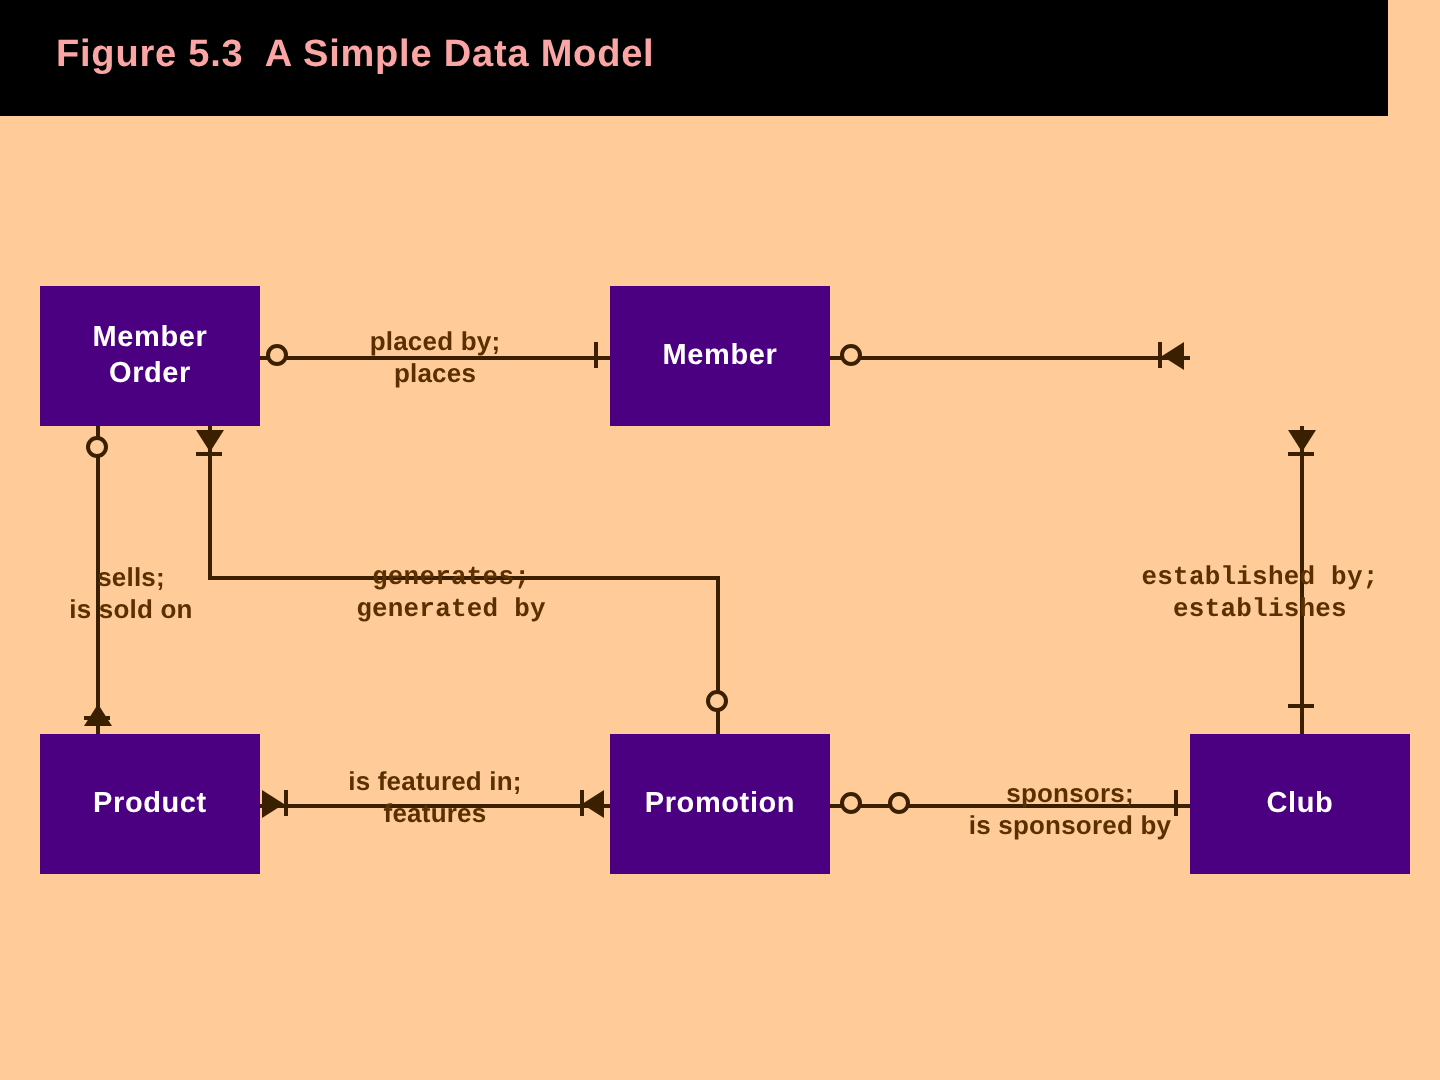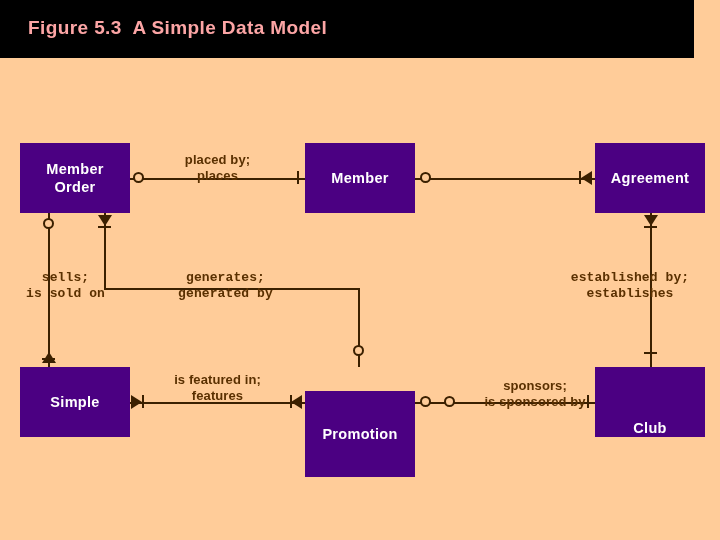--- a/index.html
+++ b/index.html
@@ -56,20 +56,21 @@
   
   .rel-label {
     position: absolute;
     color: #5a3000;
     font-size: 13px;
     font-weight: bold;
     text-align: center;
     line-height: 1.2;
     white-space: pre-line;
     letter-spacing: 0.1px;
+    margin-top: 11px;
   }
   
   .line-h {
     position: absolute;
     height: 0;
     border-top: 2px solid #3b2000;
   }
   .line-v {
     position: absolute;
     width: 0;
@@ -134,52 +135,49 @@
 
   <div class="entity" style="left:20px; top:143px; width:110px; height:70px;">
     <span style="white-space:pre-line;">Member
 Order</span>
   </div>
 
   <div class="entity" style="left:305px; top:143px; width:110px; height:70px;">
     <span>Member</span>
   </div>
 
-  <div class="entity" style="left:595px; top:143px; width:110px; height:70px;">
-    <span>Agreement</span>
-  </div>
 
   <div class="entity" style="left:20px; top:367px; width:110px; height:70px;">
-    <span>Simple</span>
-  </div>
-
-  <div class="entity" style="left:305px; top:367px; width:110px; height:86px;margin-top:24px;">
+    <span>Product</span>
+  </div>
+
+  <div class="entity" style="left:305px; top:367px; width:110px; height:70px;">
     <span>Promotion</span>
   </div>
 
-  <div class="entity" style="left:595px; top:367px; width:110px; height:70px;align-items:flex-end;">
+  <div class="entity" style="left:595px; top:367px; width:110px; height:70px;">
     <span>Club</span>
   </div>
 
   <div class="line-h" style="left:130px; top:178px; width:175px;"></div>
   <div class="circle" style="left:133px; top:172px;"></div>
   <div class="tick-v" style="left:297px; top:171px;"></div>
   <div class="rel-label" style="left:155px; top:152px; width:125px;">placed by;
 places</div>
 
   <div class="line-h" style="left:415px; top:178px; width:180px;"></div>
   <div class="circle" style="left:420px; top:172px;"></div>
   <div class="tick-v" style="left:579px; top:171px;"></div>
   <div class="crow crow-left" style="left:581px; top:171px;"></div>
 
   <div class="line-v" style="left:48px; top:213px; height:154px;"></div>
   <div class="circle" style="left:43px; top:218px;"></div>
   <div class="crow crow-up" style="left:42px; top:352px;"></div>
   <div class="tick-h" style="left:42px; top:358px;"></div>
-  <div class="rel-label" style="left:8px; top:270px; width:115px;font-family:Liberation Mono, monospace;">sells;
+  <div class="rel-label" style="left:8px; top:270px; width:115px;">sells;
 is sold on</div>
 
   <div class="line-v" style="left:104px; top:213px; height:75px;"></div>
   <div class="line-h" style="left:104px; top:288px; width:254px;"></div>
   <div class="line-v" style="left:358px; top:288px; height:79px;"></div>
   <div class="tick-h" style="left:98px; top:226px;"></div>
   <div class="crow crow-down" style="left:98px; top:215px;"></div>
   <div class="circle" style="left:353px; top:345px;"></div>
   <div class="rel-label" style="left:158px; top:270px; width:135px;font-family:Liberation Mono, monospace;">generates;
 generated by</div>

